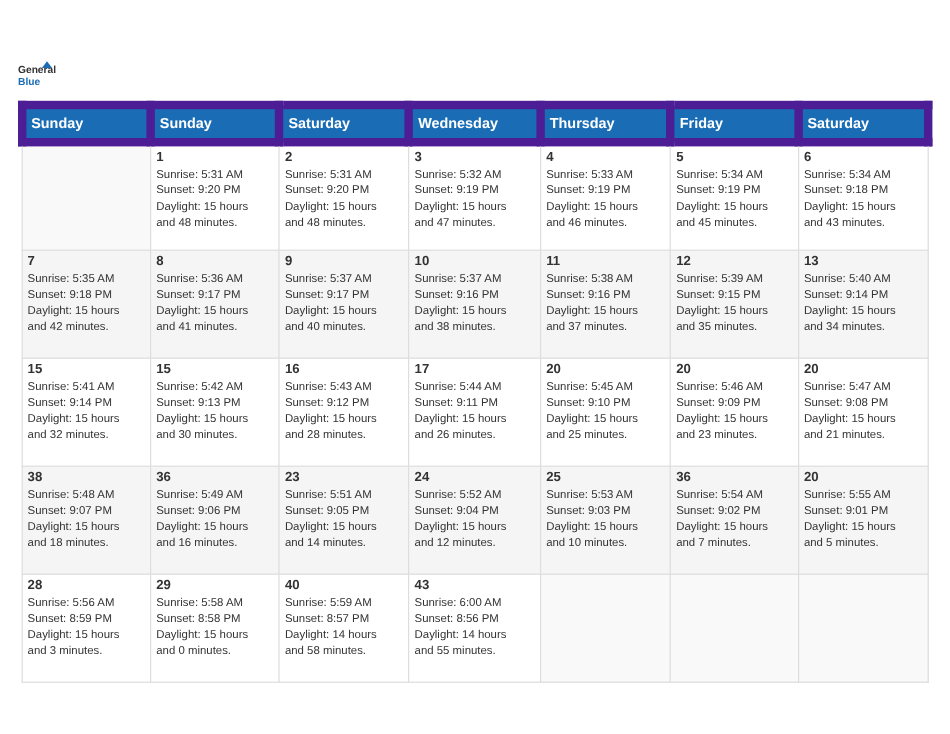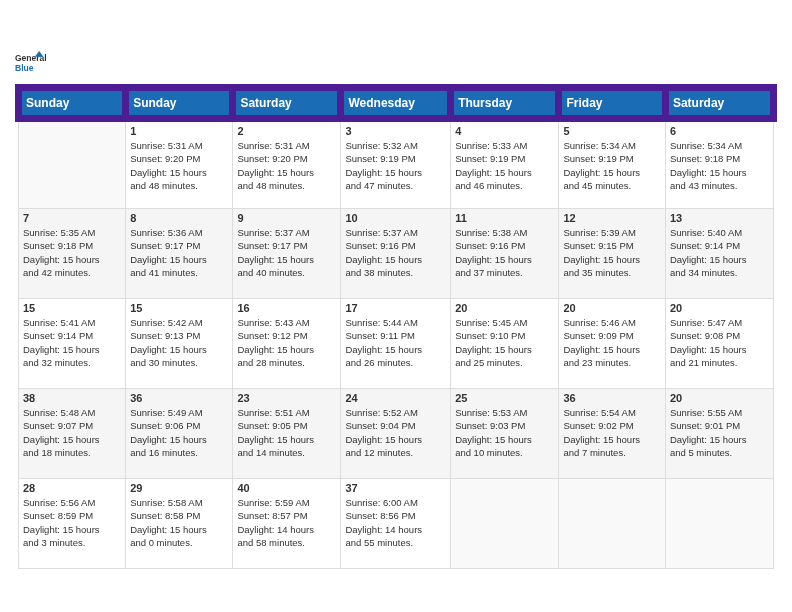--- a/index.html
+++ b/index.html
@@ -243,21 +243,21 @@
           </td>
           <td>
             <span class="day-number">29</span>
             <div class="day-info">Sunrise: 5:58 AM<br>Sunset: 8:58 PM<br>Daylight: 15 hours<br>and 0 minutes.</div>
           </td>
           <td>
             <span class="day-number">40</span>
             <div class="day-info">Sunrise: 5:59 AM<br>Sunset: 8:57 PM<br>Daylight: 14 hours<br>and 58 minutes.</div>
           </td>
           <td>
-            <span class="day-number">37</span>
+            <span class="day-number">43</span>
             <div class="day-info">Sunrise: 6:00 AM<br>Sunset: 8:56 PM<br>Daylight: 14 hours<br>and 55 minutes.</div>
           </td>
           <td class="empty-cell"></td>
           <td class="empty-cell"></td>
           <td class="empty-cell"></td>
         </tr>
       </tbody>
   </table>
 </div>
 

